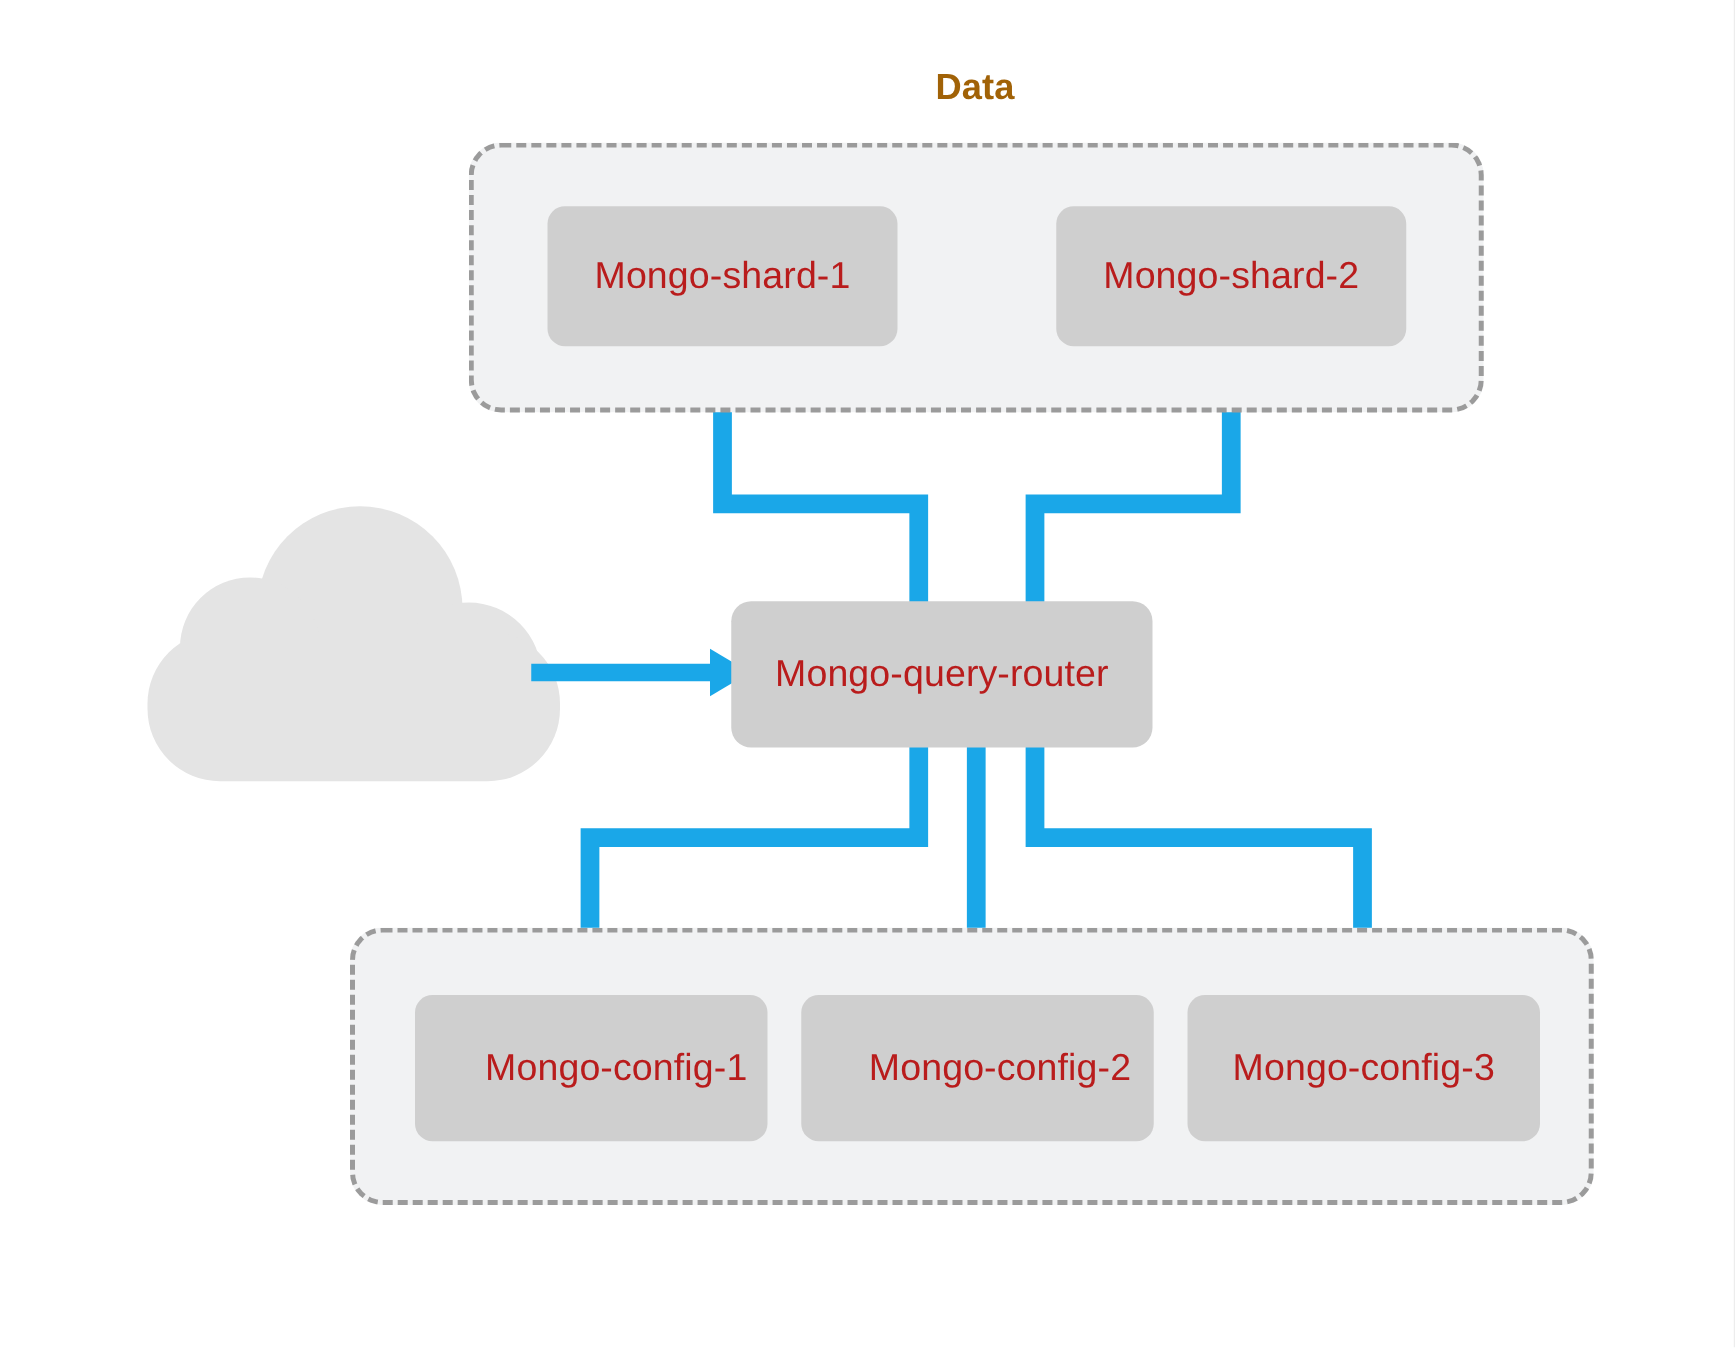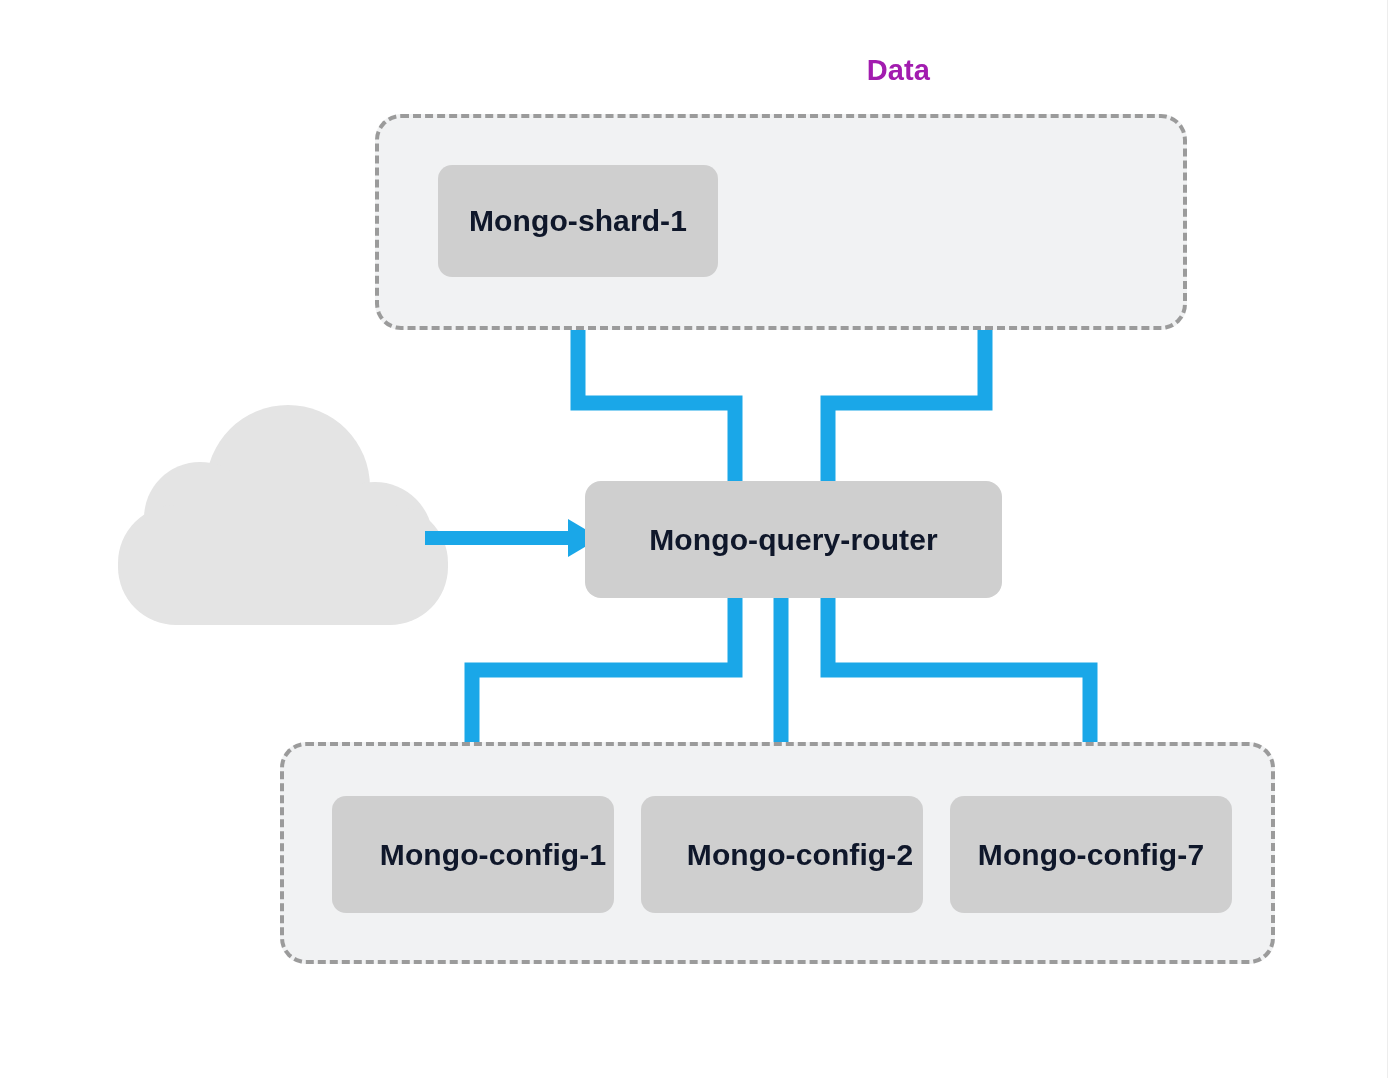--- a/index.html
+++ b/index.html
@@ -38,38 +38,38 @@
     border: 4px dashed #9b9b9b;
     border-radius: 26px;
     box-sizing: border-box;
   }
 
   
   .group-caption {
     position: absolute;
     font-size: 29px;
     font-weight: 700;
-    color: #a21caf;
-    text-align: right;
+    color: #a16207;
+    text-align: center;
     letter-spacing: 0.1px;
     white-space: nowrap;
   }
 
   
   .node {
     position: absolute;
     background: #cfcfcf;
     border-radius: 14px;
     box-sizing: border-box;
     display: flex;
     align-items: center;
     justify-content: center;
-    color: #0f172a;
+    color: #b91c1c;
     font-size: 30px;
-    font-weight: 700;
+    font-weight: 400;
     letter-spacing: 0.1px;
     white-space: nowrap;
     z-index: 3;
   }
   .node.router {
     border-radius: 16px;
   }
 
   
   .cloud-label {
@@ -111,26 +111,27 @@
 
     <path d="M 828 596 L 828 670 L 1090 670 L 1090 800" fill="none" stroke="#1aa7e8" stroke-width="15" stroke-linecap="butt" stroke-linejoin="miter"></path>
   </svg>
 
   <div class="group-caption" style="left:630px; top:54px; width:300px;">Data</div>
 
   <div class="group-box" style="left:375px; top:114px; width:812px; height:216px;"></div>
 
   <div class="node" style="left:438px; top:165px; width:280px; height:112px;">Mongo-shard-1</div>
 
+  <div class="node" style="left:845px; top:165px; width:280px; height:112px;">Mongo-shard-2</div>
 
 
-  <div class="node router" style="left:585px; top:481px; width:417px; height:117px;">Mongo-query-router</div>
+  <div class="node router" style="left:585px; top:481px; width:337px; height:117px;">Mongo-query-router</div>
 
   <div class="group-box" style="left:280px; top:742px; width:995px; height:222px;"></div>
 
   <div class="node" style="left:332px; top:796px; width:282px; height:117px;padding-left:40px;">Mongo-config-1</div>
 
   <div class="node" style="left:641px; top:796px; width:282px; height:117px;padding-left:36px;">Mongo-config-2</div>
 
-  <div class="node" style="left:950px; top:796px; width:282px; height:117px;">Mongo-config-7</div>
+  <div class="node" style="left:950px; top:796px; width:282px; height:117px;">Mongo-config-3</div>
 
 
 </div>
 
 </body></html>

